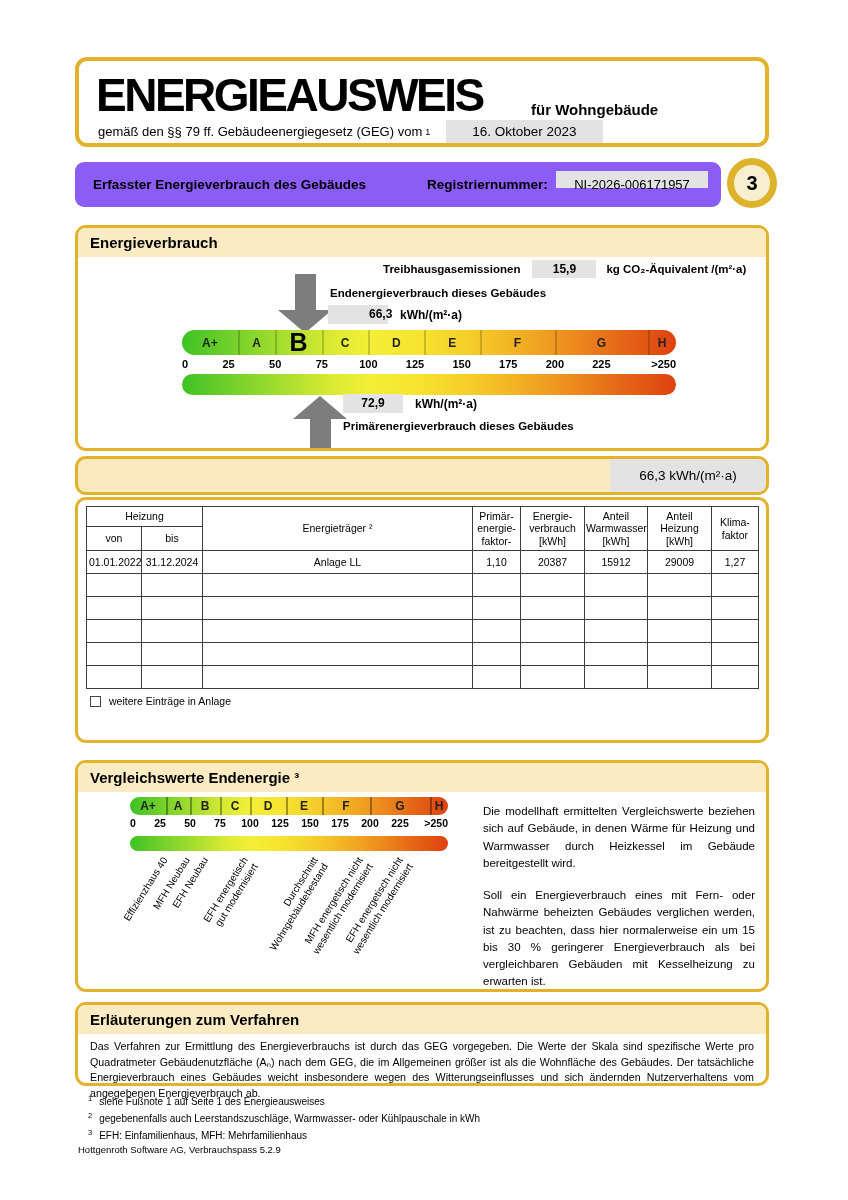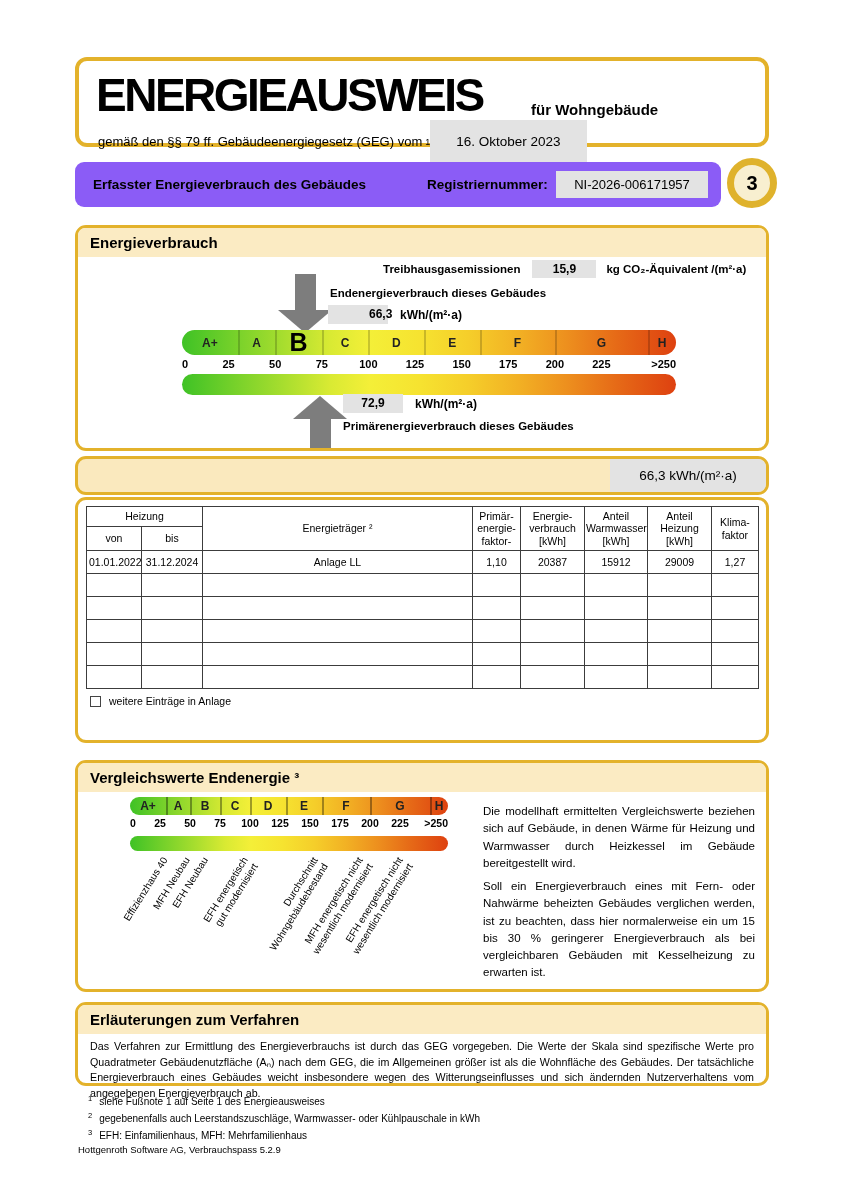--- a/index.html
+++ b/index.html
@@ -10,28 +10,28 @@
   }
   .graybox { background:#E3E3E3; text-align:center; }
 
   
   .title-box { position:absolute; left:75px; top:57px; width:694px; height:90px;
     border:4px solid #E3B22B; border-radius:12px; background:#fff; }
   .title-box h1 { position:absolute; left:17px; top:7px; font-size:46px; font-weight:bold; letter-spacing:-2.5px; }
   .title-sub { position:absolute; left:452px; top:40px; font-size:15px; font-weight:bold; }
   .law-line { position:absolute; left:19px; top:59px; font-size:13px; display:flex; align-items:center; }
   .law-line sup { font-size:9px; margin-left:3px; }
-  .date-box { font-size:13.5px; padding:14px 26px; }
+  .date-box { margin-left:16px; font-size:13.5px; padding:4px 26px; }
 
   
   .info-bar { position:absolute; left:75px; top:162px; width:646px; height:45px;
     background:#8b5cf6; border-radius:9px; }
   .info-bar .lbl { position:absolute; left:18px; top:0; line-height:45px; font-size:13.5px; font-weight:bold; }
   .info-bar .reg { position:absolute; left:352px; top:0; line-height:45px; font-size:13.5px; font-weight:bold; }
-  .info-bar .graybox { position:absolute; left:481px; top:9px; width:152px; height:27px; line-height:27px; font-size:13px; }
+  .info-bar .graybox { position:absolute; left:481px; top:9px; width:152px; height:17px; line-height:27px; font-size:13px; }
   .page-circle { position:absolute; left:727px; top:158px; width:50px; height:50px; border-radius:50%;
     border:7px solid #DFB22C; background:#F8EFD0; display:flex; align-items:center; justify-content:center;
     font-size:20px; font-weight:bold; }
 
   
   .section { position:absolute; left:75px; width:694px; border:3px solid #E3B22B; border-radius:11px; background:#fff; }
   .section-header { background:#FBEBC3; padding:6px 12px; font-weight:bold; font-size:15px; border-radius:7px 7px 0 0; }
 
   
   #sec-energy { top:225px; height:226px; }
@@ -91,21 +91,21 @@
   #cmp-scale .bands { top:0; height:18px; border-radius:9px; }
   #cmp-scale .bands .band-letter { font-size:12px; }
   #cmp-scale .bands .divider { background:rgba(0,0,0,0.35); }
   #cmp-scale .ticks { top:20px; height:14px; font-size:10.5px; }
   #cmp-scale .pill { top:39px; height:15px; border-radius:8px; }
   #cmp-markers { position:absolute; left:52px; top:92px; width:318px; height:130px; }
   #cmp-markers .marker { position:absolute; top:0; width:0; }
   #cmp-markers .marker span { position:absolute; right:0; top:0; display:block;
     transform:rotate(-58deg); transform-origin:100% 0; text-align:right; white-space:pre; font-size:10px; line-height:1.2; }
   .cmp-text { position:absolute; left:405px; top:40px; width:272px; font-size:11.5px; line-height:1.5; text-align:justify; }
-  .cmp-text p + p { margin-top:6px; }
+  .cmp-text p + p { margin-top:15px; }
 
   
   #sec-explain { top:1002px; height:84px; }
   #sec-explain .body { padding:5px 12px; font-size:10.7px; line-height:1.45; text-align:justify; }
 
   
   .footnotes { position:absolute; left:88px; top:1093px; font-size:10px; line-height:1.55; }
   .footnotes sup { font-size:7.5px; margin-right:7px; }
   .footer { position:absolute; left:78px; top:1144px; font-size:9.5px; }
 </style>

